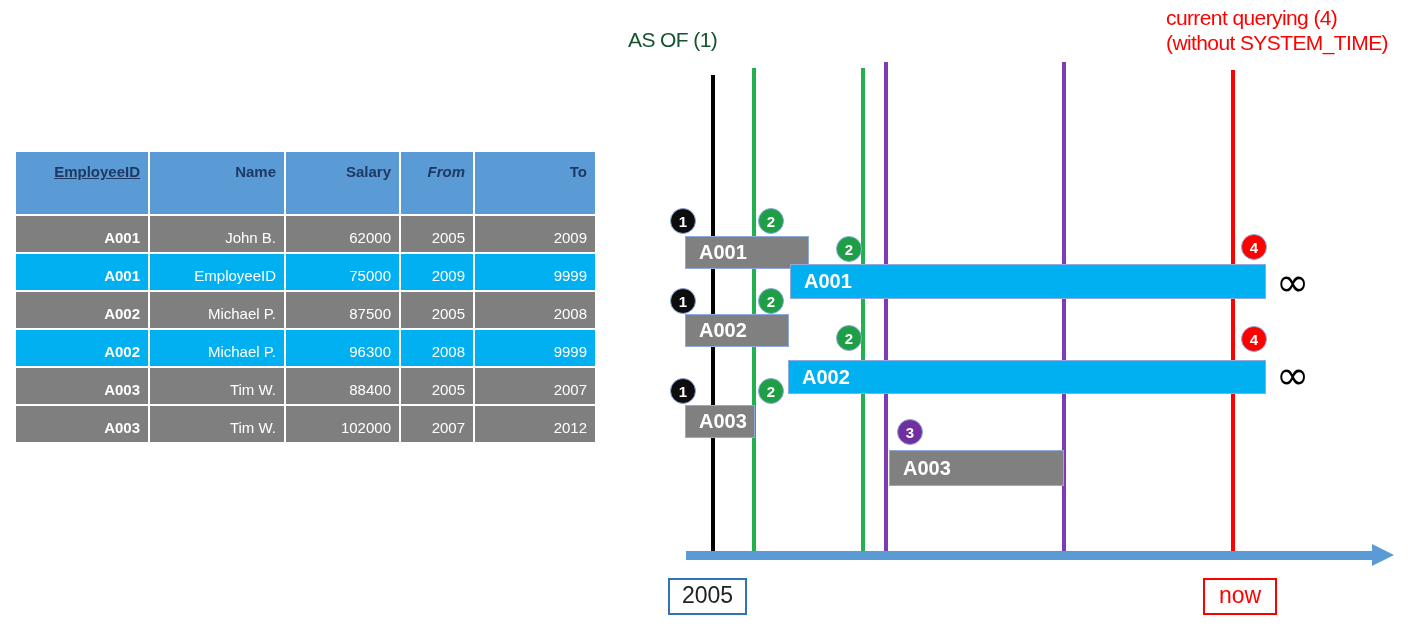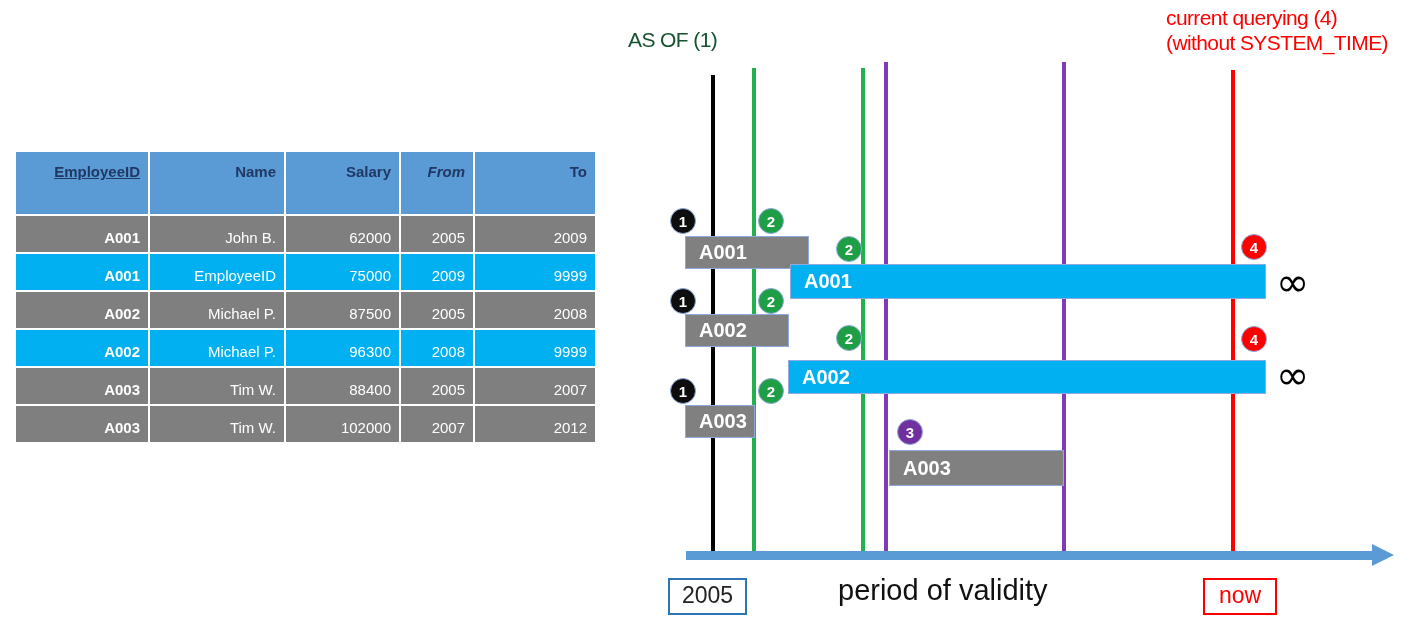--- a/index.html
+++ b/index.html
@@ -247,17 +247,16 @@
     <div class="badge b-red" id="bd4a">4</div>
     <div class="badge b-red" id="bd4b">4</div>
 
     <div class="infinity" id="inf1">∞</div>
     <div class="infinity" id="inf2">∞</div>
 
     <div id="axis-line"></div>
     <div id="axis-arrow"></div>
 
     <div id="lbl-2005">2005</div>
-    <div id="lbl-period">period of validity</div>
     <div id="lbl-now">now</div>
 
   </div>
 </div>
 
 </body></html>

